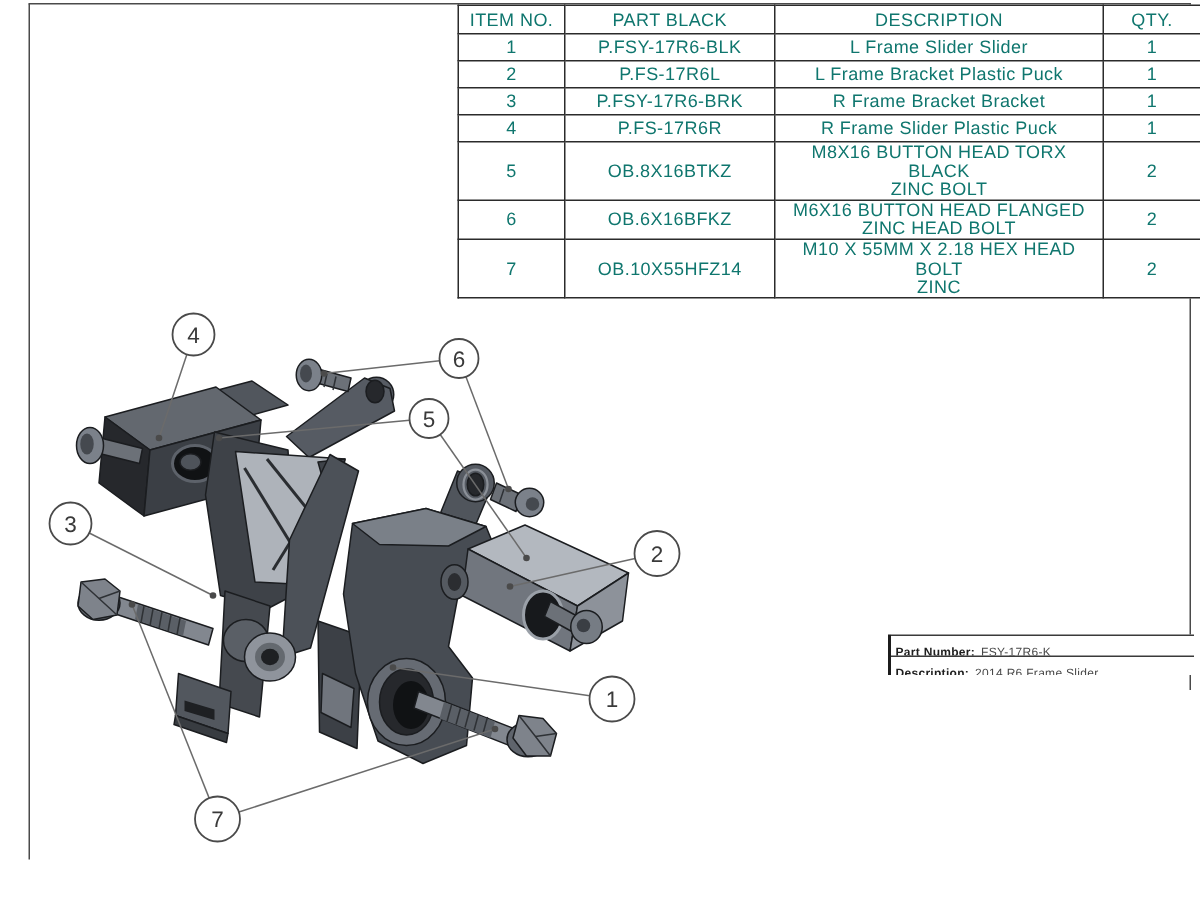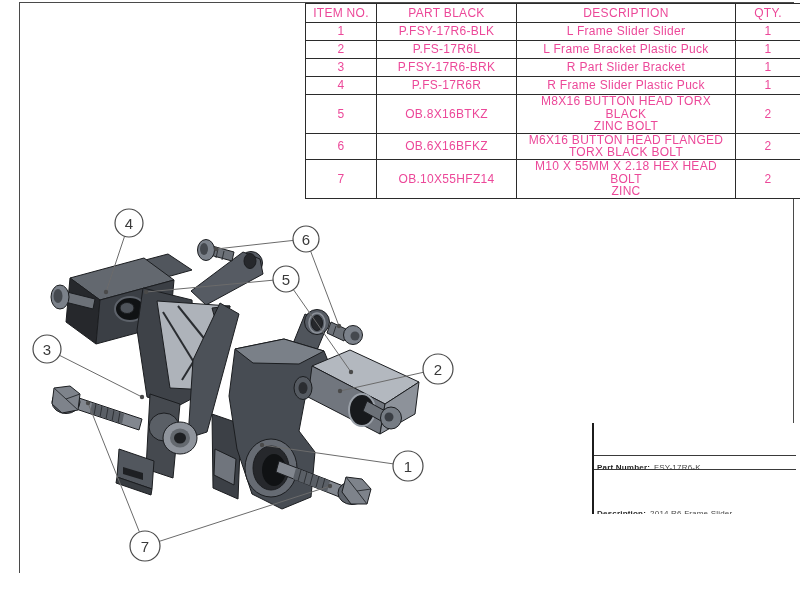--- a/index.html
+++ b/index.html
@@ -4,32 +4,32 @@
 <style>
   html,body{margin:0;padding:0;background:#fff;}
   .sheet{position:relative;width:800px;height:598px;background:#ffffff;overflow:hidden;
          font-family:"Liberation Sans",sans-serif;}
   .sheet svg{position:absolute;left:0;top:0;}
 
   
   table.bom{position:absolute;left:305px;top:3px;width:495px;border-collapse:collapse;
             table-layout:fixed;background:#fff;}
   table.bom td,table.bom th{border:1px solid #2b2b2b;font-size:12px;font-weight:normal;
-            color:#ec4899;text-align:center;padding:0 2px;line-height:1.05;
+            color:#0f766e;text-align:center;padding:0 2px;line-height:1.05;
             letter-spacing:.3px;overflow:hidden;}
   table.bom th{height:18px;}
   tr.r-sm td{height:17px;}
   tr.r-lg td{height:25px;margin-left:18px;}
   td.part{text-align:left;padding-left:4px;}
   td.desc{white-space:pre-line;}
 
   
   .title-block{position:absolute;left:592px;top:423px;width:202px;
                border-left:2.5px solid #1c1c1c;background:#fff;}
-  .tb-row{display:block;white-space:nowrap;overflow:hidden;margin-top:32px;}
+  .tb-row{display:block;white-space:nowrap;overflow:hidden;}
   .tb-row-1{height:13px;border-top:1px solid #3a3a3a;border-bottom:1px solid #3a3a3a;}
   .tb-row-2{height:12px;}
   .tb-label{font-size:8px;font-weight:bold;color:#1e1e1e;padding-left:3px;letter-spacing:.2px;}
   .tb-value{font-size:8px;color:#474747;padding-left:4px;letter-spacing:.2px;}
 
   
   .pt{stroke:#1b1d20;stroke-width:1;stroke-linejoin:round;}
   .rib{stroke:#2a2d31;stroke-width:2;fill:none;}
   .thr{stroke:#2e3135;stroke-width:1;fill:none;}
   .border-line{stroke:#4a4a4a;stroke-width:1;fill:none;}
@@ -255,41 +255,41 @@
     </tr>
     <tr class="r-sm">
       <td>2</td>
       <td class="part">P.FS-17R6L</td>
       <td class="desc">L Frame Bracket Plastic Puck</td>
       <td>1</td>
     </tr>
     <tr class="r-sm">
       <td>3</td>
       <td class="part">P.FSY-17R6-BRK</td>
-      <td class="desc">R Part Slider Bracket</td>
+      <td class="desc">R Frame Bracket Bracket</td>
       <td>1</td>
     </tr>
     <tr class="r-sm">
       <td>4</td>
       <td class="part">P.FS-17R6R</td>
       <td class="desc">R Frame Slider Plastic Puck</td>
       <td>1</td>
     </tr>
     <tr class="r-lg">
       <td>5</td>
       <td class="part">OB.8X16BTKZ</td>
       <td class="desc">M8X16 BUTTON HEAD TORX BLACK
 ZINC BOLT</td>
       <td>2</td>
     </tr>
     <tr class="r-lg">
       <td>6</td>
       <td class="part">OB.6X16BFKZ</td>
       <td class="desc">M6X16 BUTTON HEAD FLANGED
-TORX BLACK BOLT</td>
+ZINC HEAD BOLT</td>
       <td>2</td>
     </tr>
     <tr class="r-lg">
       <td>7</td>
       <td class="part">OB.10X55HFZ14</td>
       <td class="desc">M10 X 55MM X 2.18 HEX HEAD BOLT
 ZINC</td>
       <td>2</td>
     </tr>
   </tbody>

